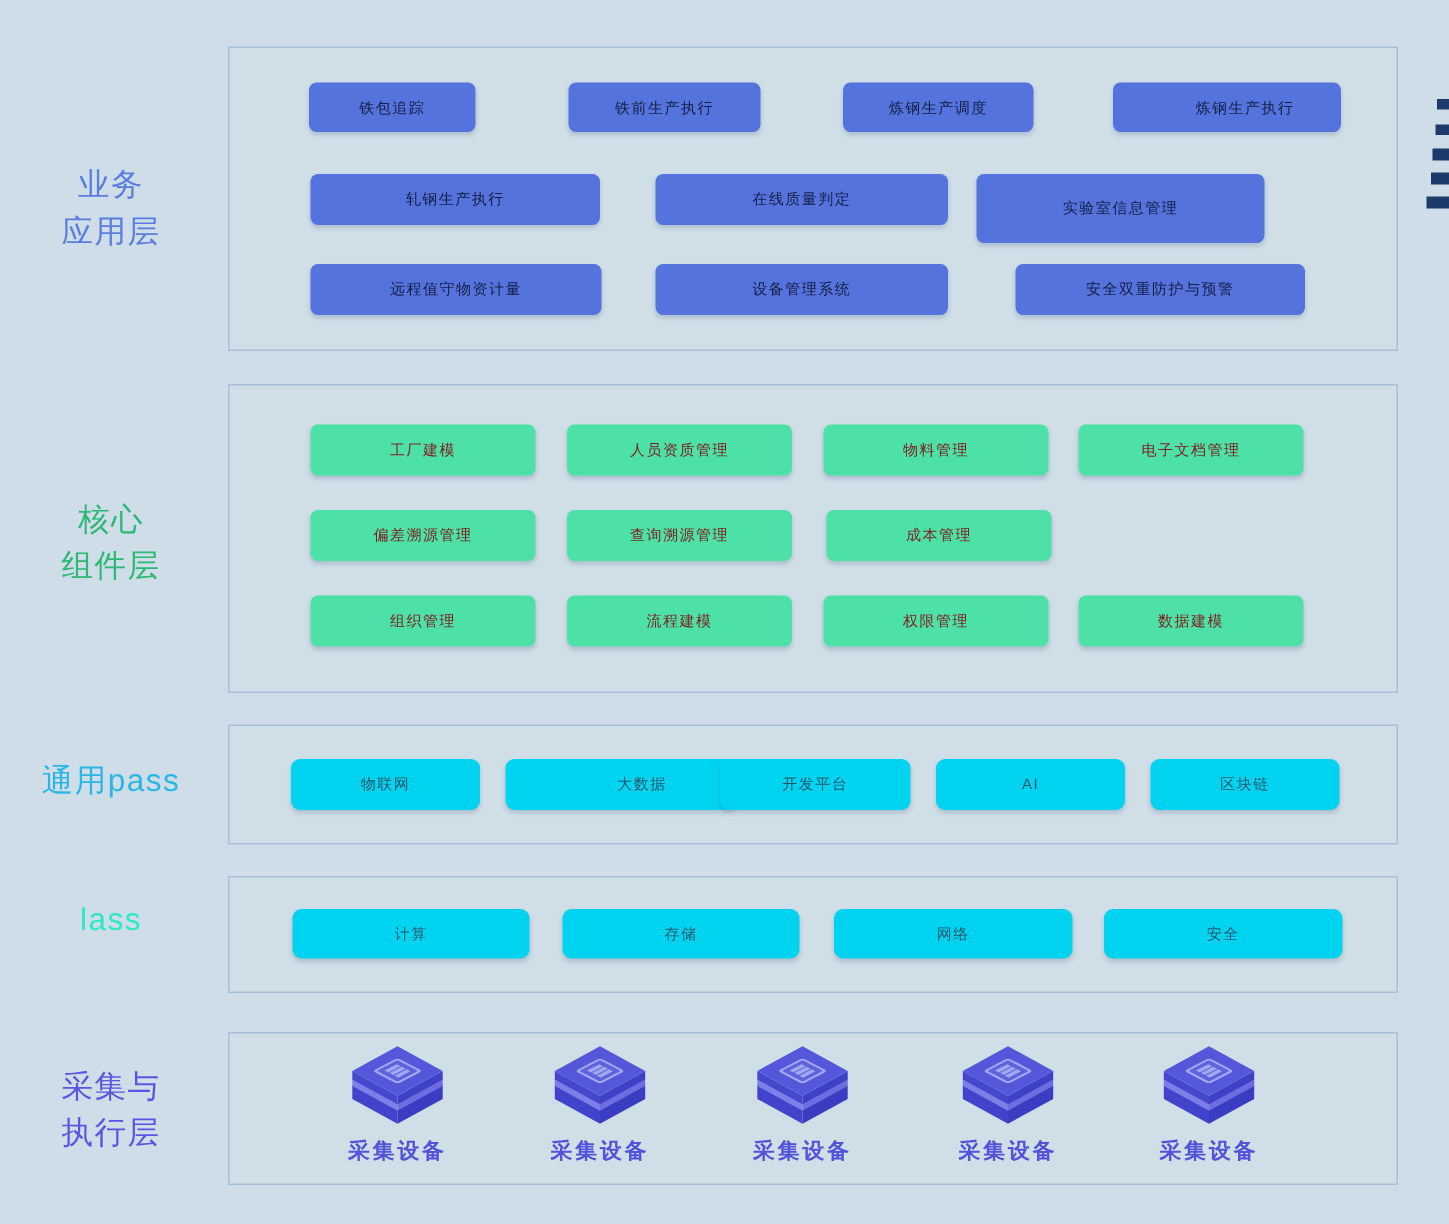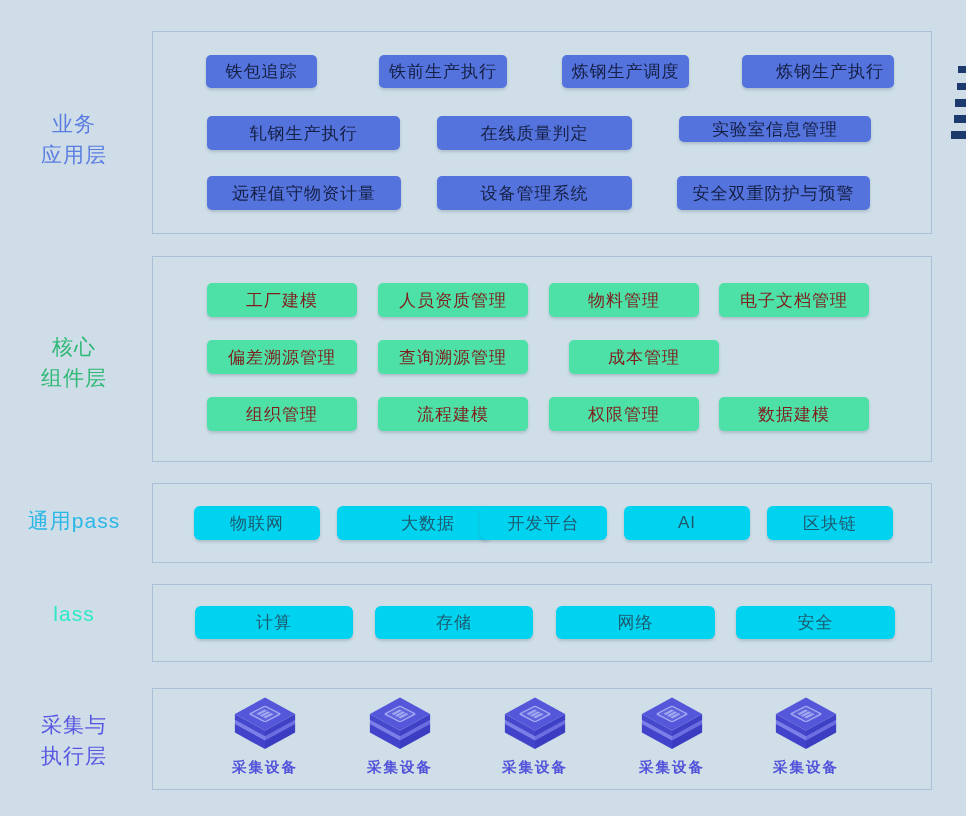--- a/index.html
+++ b/index.html
@@ -30,21 +30,21 @@
   }
   .lbl-business{top:108px;color:#5b7de2;}
   .lbl-core{top:331px;color:#2db875;}
   .lbl-paas{top:505px;color:#2bb7e6;}
   .lbl-iaas{top:598px;color:#2ee9c7;}
   .lbl-collect{top:709px;color:#5b55e3;}
   .btn{
     position:absolute;
     display:flex;align-items:center;justify-content:center;
     border-radius:5px;
-    font-size:17px;
+    font-size:10px;
     letter-spacing:1px;
     box-shadow:0 2px 3px rgba(90,110,140,0.28);
     cursor:default;
     white-space:nowrap;
   }
   .btn-blue{background:#5573dc;color:#141f45;}
   .btn-green{background:#4ee1a7;color:#7f1d1d;}
   .btn-cyan{background:#00d3ef;color:#1d5a70;border-radius:6px;}
   .device{
     position:absolute;
@@ -99,32 +99,32 @@
     <div>采集与</div>
     <div>执行层</div>
   </div>
 
   <div class="btn btn-blue" style="left:206px;top:55px;width:111px;height:33px;">铁包追踪</div>
   <div class="btn btn-blue" style="left:379px;top:55px;width:128px;height:33px;">铁前生产执行</div>
   <div class="btn btn-blue" style="left:562px;top:55px;width:127px;height:33px;">炼钢生产调度</div>
   <div class="btn btn-blue" style="left:742px;top:55px;width:128px;height:33px;padding-left:24px;">炼钢生产执行</div>
   <div class="btn btn-blue" style="left:207px;top:116px;width:193px;height:34px;">轧钢生产执行</div>
   <div class="btn btn-blue" style="left:437px;top:116px;width:195px;height:34px;">在线质量判定</div>
-  <div class="btn btn-blue" style="left:679px;top:116px;width:192px;height:26px;text-align:center;">实验室信息管理</div>
+  <div class="btn btn-blue" style="left:651px;top:116px;width:192px;height:46px;text-align:center;">实验室信息管理</div>
   <div class="btn btn-blue" style="left:207px;top:176px;width:194px;height:34px;">远程值守物资计量</div>
   <div class="btn btn-blue" style="left:437px;top:176px;width:195px;height:34px;">设备管理系统</div>
   <div class="btn btn-blue" style="left:677px;top:176px;width:193px;height:34px;text-align:center;">安全双重防护与预警</div>
 
   <div class="btn btn-green" style="left:207px;top:283px;width:150px;height:34px;">工厂建模</div>
   <div class="btn btn-green" style="left:378px;top:283px;width:150px;height:34px;">人员资质管理</div>
   <div class="btn btn-green" style="left:549px;top:283px;width:150px;height:34px;">物料管理</div>
   <div class="btn btn-green" style="left:719px;top:283px;width:150px;height:34px;">电子文档管理</div>
   <div class="btn btn-green" style="left:207px;top:340px;width:150px;height:34px;">偏差溯源管理</div>
   <div class="btn btn-green" style="left:378px;top:340px;width:150px;height:34px;">查询溯源管理</div>
-  <div class="btn btn-green" style="left:569px;top:340px;width:150px;height:34px;">成本管理</div>
+  <div class="btn btn-green" style="left:551px;top:340px;width:150px;height:34px;">成本管理</div>
   <div class="btn btn-green" style="left:207px;top:397px;width:150px;height:34px;">组织管理</div>
   <div class="btn btn-green" style="left:378px;top:397px;width:150px;height:34px;">流程建模</div>
   <div class="btn btn-green" style="left:549px;top:397px;width:150px;height:34px;">权限管理</div>
   <div class="btn btn-green" style="left:719px;top:397px;width:150px;height:34px;">数据建模</div>
 
   <div class="btn btn-cyan" style="left:194px;top:506px;width:126px;height:34px;text-align:center;">物联网</div>
   <div class="btn btn-cyan" style="left:337px;top:506px;width:126px;height:34px;padding-left:28px;">大数据</div>
   <div class="btn btn-cyan" style="left:480px;top:506px;width:127px;height:34px;">开发平台</div>
   <div class="btn btn-cyan" style="left:624px;top:506px;width:126px;height:34px;">AI</div>
   <div class="btn btn-cyan" style="left:767px;top:506px;width:126px;height:34px;">区块链</div>

